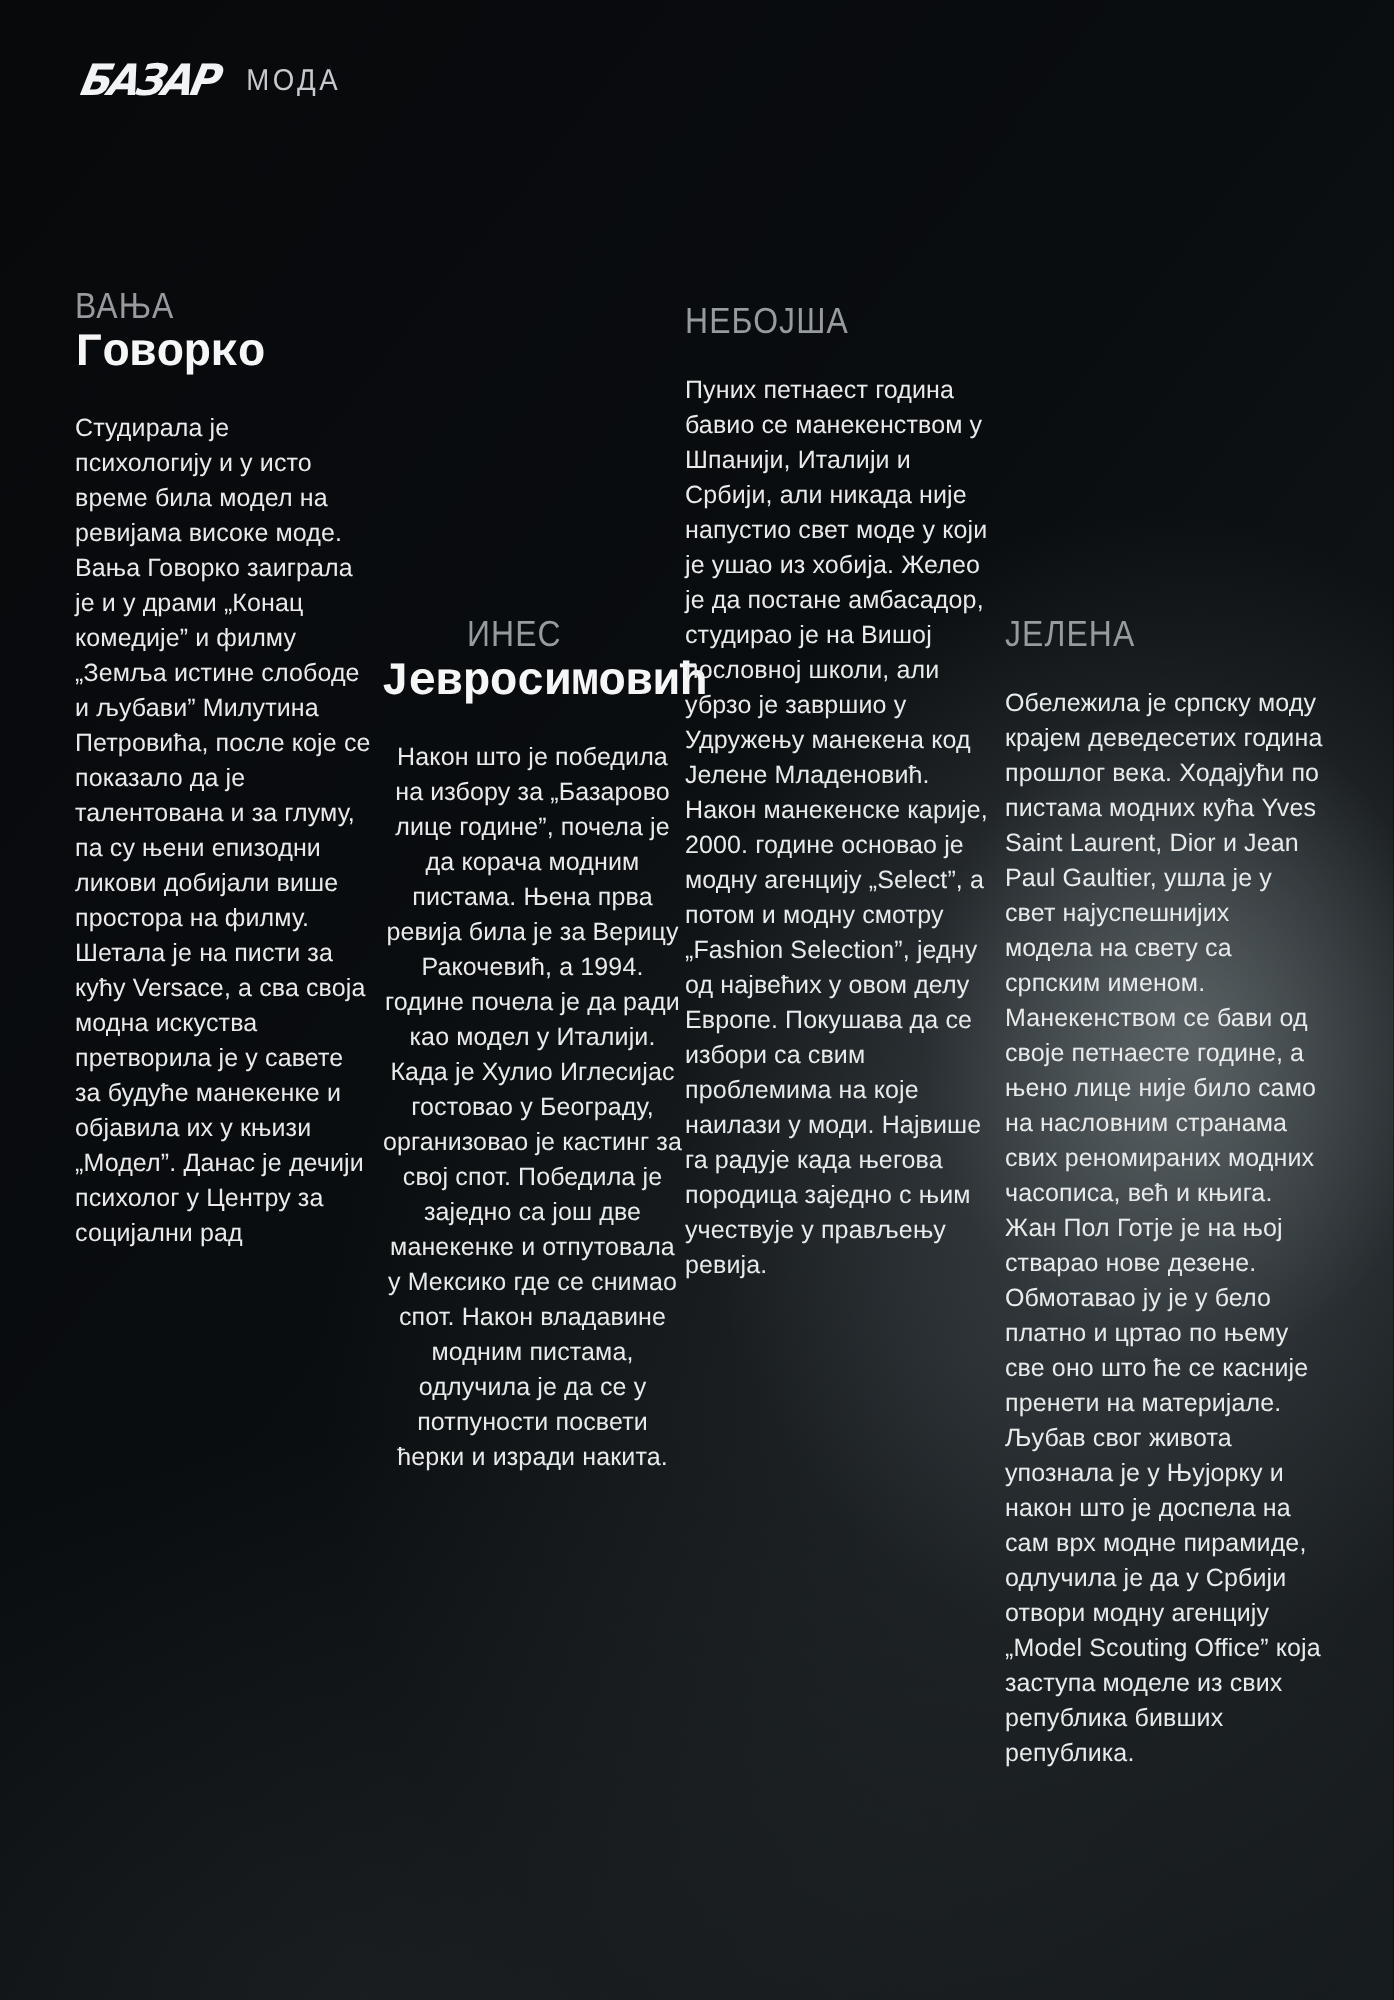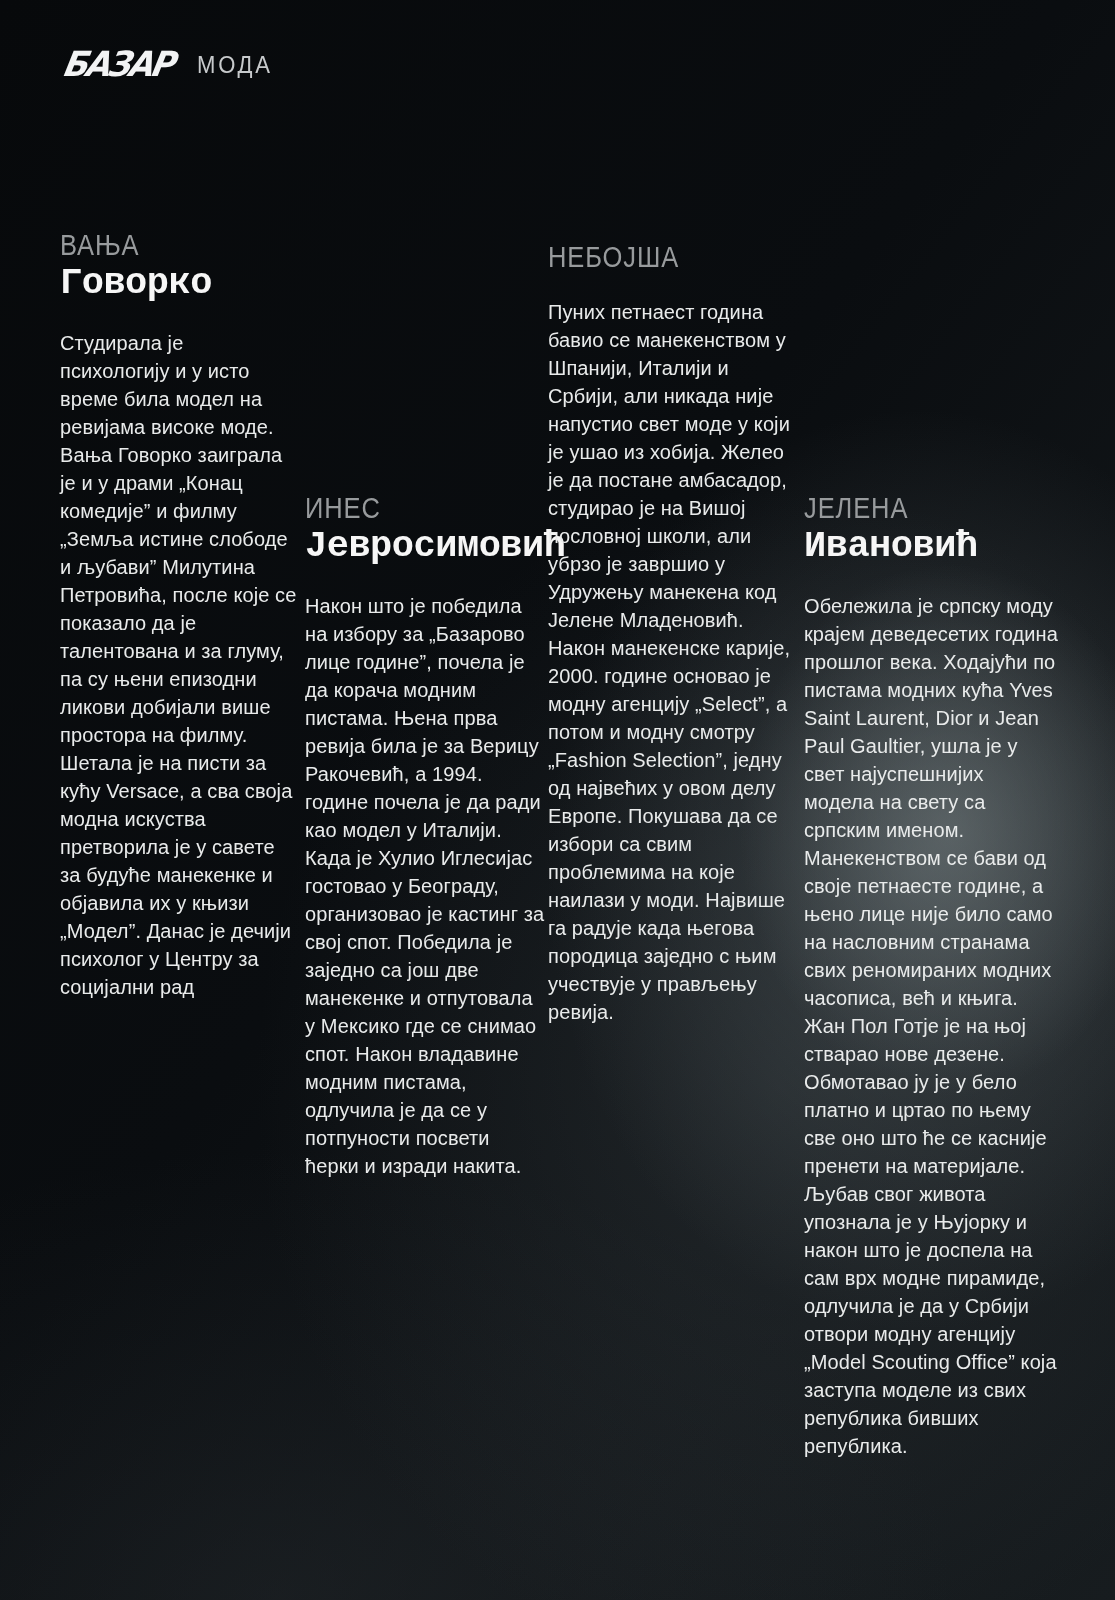--- a/index.html
+++ b/index.html
@@ -48,21 +48,21 @@
     color: #c7cacc;
     transform: scaleX(0.92);
     transform-origin: left center;
   }
 
   
   .col {
     position: absolute;
   }
   .col-1 { left: 60px;  top: 231px; width: 238px; }
-  .col-2 { left: 305px; top: 494px; width: 242px; }
+  .col-2 { left: 305px; top: 494px; width: 242px; text-align: center; }
   .col-3 { left: 548px; top: 243px; width: 250px; }
   .col-4 { left: 804px; top: 494px; width: 254px; }
 
   .kicker {
     font-size: 29px;
     font-weight: 300;
     line-height: 1;
     letter-spacing: 1px;
     color: #989b9d;
     transform: scaleX(0.88);
@@ -110,17 +110,16 @@
     <div class="bio">Након што је победила на избору за „Базарово лице године”, почела је да корача модним пистама. Њена прва ревија била је за Верицу Ракочевић, а 1994. године почела је да ради као модел у Италији. Када је Хулио Иглесијас гостовао у Београду, организовао је кастинг за свој спот. Победила је заједно са још две манекенке и отпутовала у Мексико где се снимао спот. Након владавине модним пистама, одлучила је да се у потпуности посвети ћерки и изради накита.</div>
   </div>
 
   <div class="col col-3">
     <div class="kicker">НЕБОЈША</div>
     <div class="bio">Пуних петнаест година бавио се манекенством у Шпанији, Италији и Србији, али никада није напустио свет моде у који је ушао из хобија. Желео је да постане амбасадор, студирао је на Вишој пословној школи, али убрзо је завршио у Удружењу манекена код Јелене Младеновић. Након манекенске карије, 2000. године основао је модну агенцију „Select”, а потом и модну смотру „Fashion Selection”, једну од највећих у овом делу Европе. Покушава да се избори са свим проблемима на које наилази у моди. Највише га радује када његова породица заједно с њим учествује у прављењу ревија.</div>
   </div>
 
   <div class="col col-4">
     <div class="kicker">ЈЕЛЕНА</div>
-    <div class="name">Ивановић</div>
     <div class="bio">Обележила је српску моду крајем деведесетих година прошлог века. Ходајући по пистама модних кућа Yves Saint Laurent, Dior и Jean Paul Gaultier, ушла је у свет најуспешнијих модела на свету са српским именом. Манекенством се бави од своје петнаесте године, а њено лице није било само на насловним странама свих реномираних модних часописа, већ и књига. Жан Пол Готје је на њој стварао нове дезене. Обмотавао ју је у бело платно и цртао по њему све оно што ће се касније пренети на материјале. Љубав свог живота упознала је у Њујорку и након што је доспела на сам врх модне пирамиде, одлучила је да у Србији отвори модну агенцију „Model Scouting Office” која заступа моделе из свих република бивших република.</div>
   </div>
 
 </div>
 
 </body></html>

